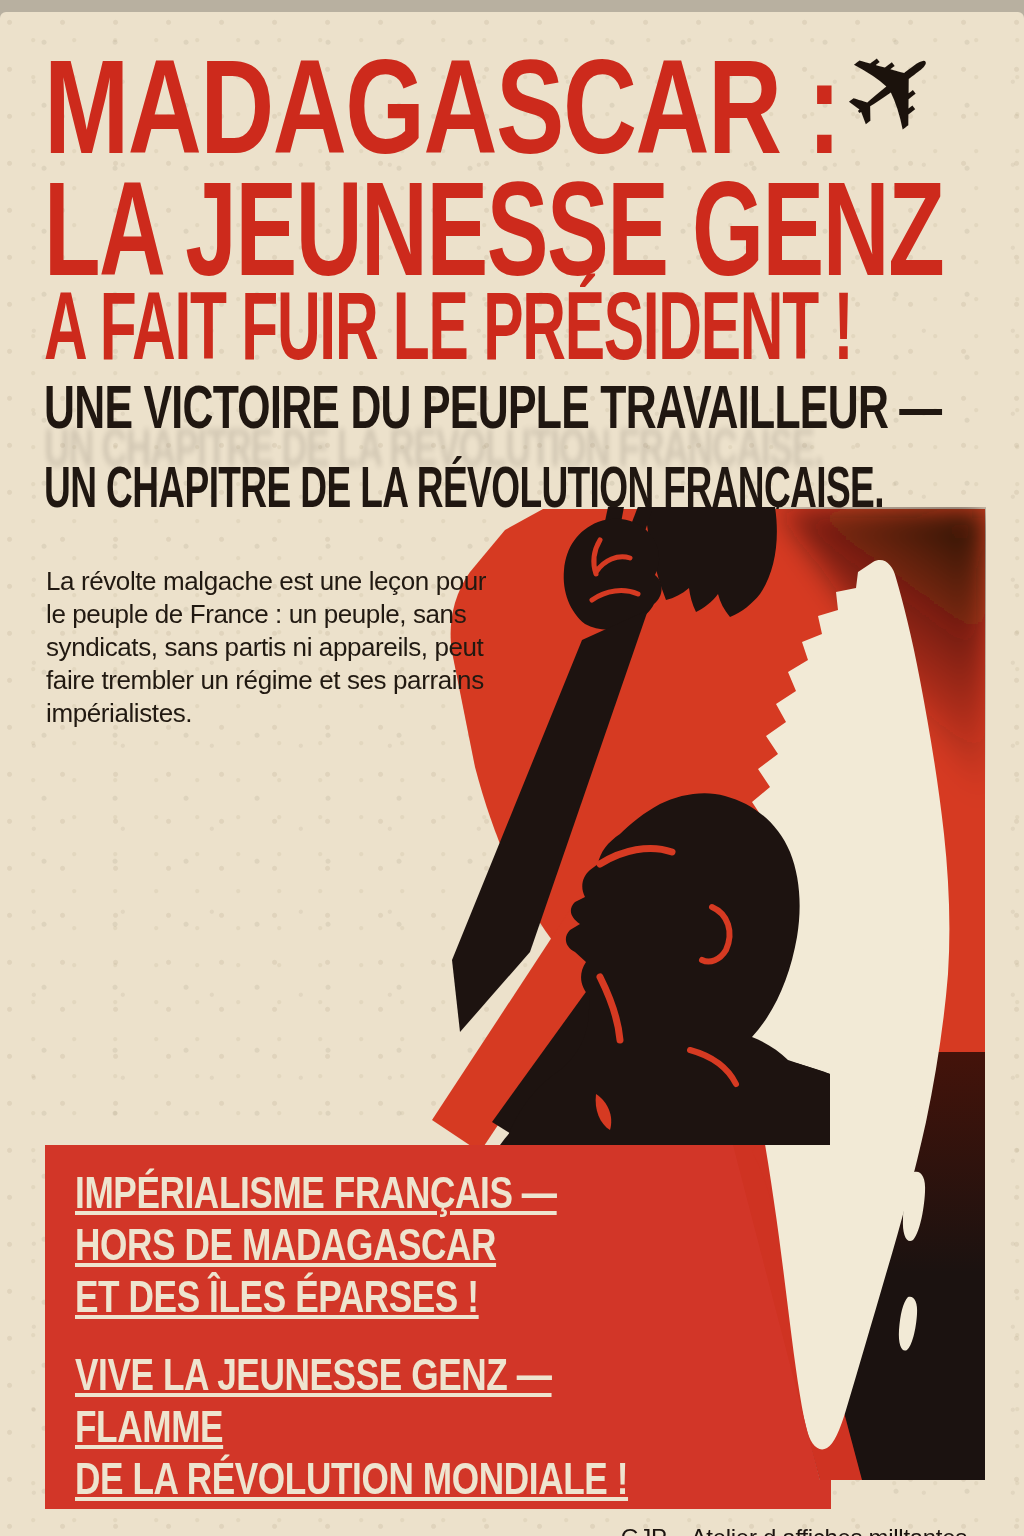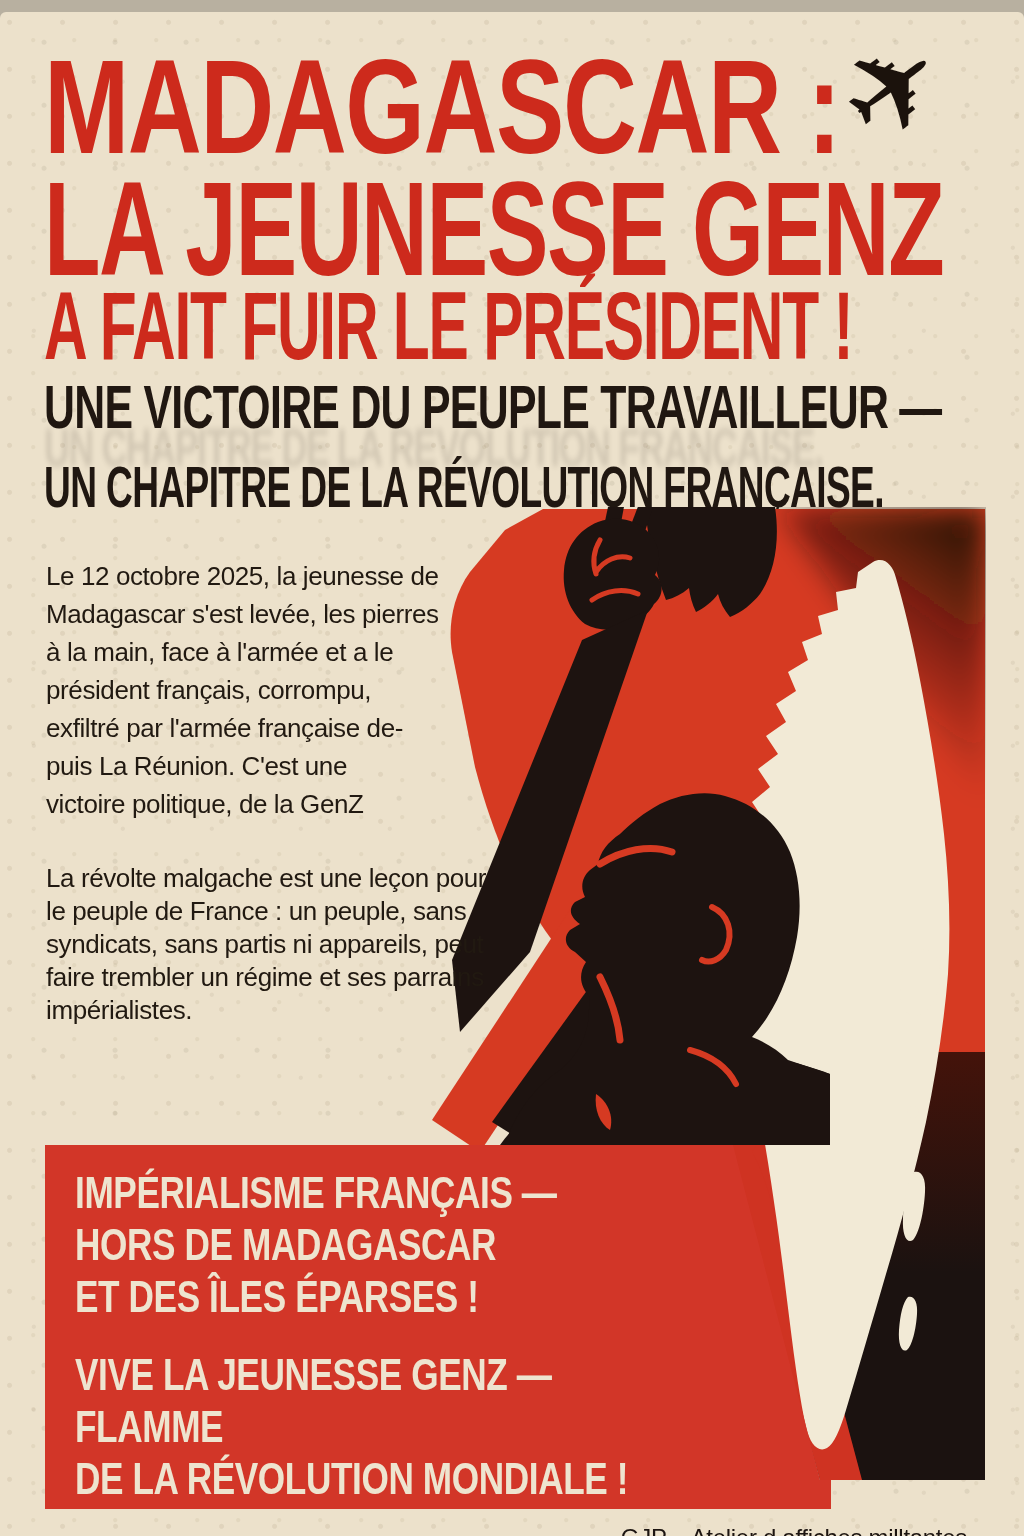--- a/index.html
+++ b/index.html
@@ -45,21 +45,21 @@
   }
   .p1{line-height:38px;}
   .p2{line-height:34px;margin-top:10px;}
   .p3{line-height:33px;margin-top:8px;}
   .art{position:absolute;left:425px;top:495px;z-index:1;}
   .manifesto{
     position:absolute;left:45px;top:1133px;width:786px;height:364px;z-index:3;
     background:#d23628;
     clip-path:polygon(0 0,688px 0,775px 335px,786px 335px,786px 364px,0 364px);
     box-sizing:border-box;padding:22px 0 0 30px;
-    color:#eee4cf;font-weight:700;
+    color:#eee4cf;font-weight:700;text-decoration:underline;
   }
   .slogan{
     font-size:44px;line-height:52px;letter-spacing:-.5px;
     white-space:pre-line;transform:scaleX(.80);transform-origin:left top;
     margin:0 0 26px 0;
   }
   .credit{
     position:absolute;right:57px;top:1512px;z-index:4;
     font-size:24px;font-weight:400;letter-spacing:-.3px;color:#1c1410;
     white-space:nowrap;
@@ -148,27 +148,20 @@
       C765,1030 778,1038 788,1048 L830,1062 L830,1133 Z"></path>
 
     <path d="M600,852 C622,838 650,832 672,840" stroke="#d63a22" stroke-width="7" fill="none" stroke-linecap="round"></path>
     <path d="M712,895 C728,902 734,920 726,938 C720,948 710,952 702,948" stroke="#d63a22" stroke-width="6" fill="none" stroke-linecap="round"></path>
     <path d="M600,965 C610,985 618,1005 620,1028" stroke="#d63a22" stroke-width="7" fill="none" stroke-linecap="round"></path>
     <path d="M690,1038 C712,1044 728,1056 736,1072" stroke="#d63a22" stroke-width="6" fill="none" stroke-linecap="round"></path>
     <path d="M596,1082 C608,1090 614,1104 610,1118 C600,1112 594,1098 596,1082 Z" fill="#d63a22"></path>
   </svg>
 
   <div class="bodycopy">
-    <div class="p1">Le 12 octobre 2025,  la jeunesse de
-Madagascar s'est levée, les pierres
-à la main, face à l'armée et a le
-président français, corrompu,
-exfiltré par l'armée française de-
-puis La Réunion. C'est  une
-victoire politique, de la  GenZ</div>
     <div class="p3">La révolte malgache est une leçon pour
 le peuple de France : un peuple, sans
 syndicats, sans partis ni appareils, peut
 faire trembler un régime et ses parrains
 impérialistes.</div>
   </div>
 
   <div class="manifesto">
     <div class="slogan">IMPÉRIALISME FRANÇAIS —
 HORS DE MADAGASCAR

